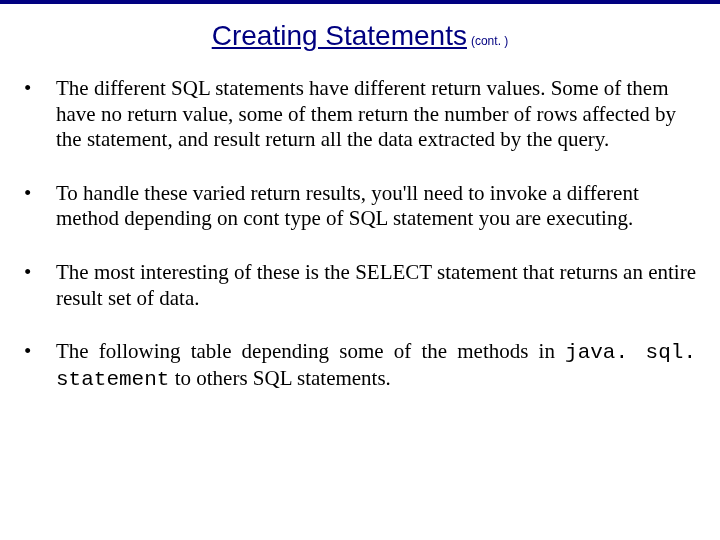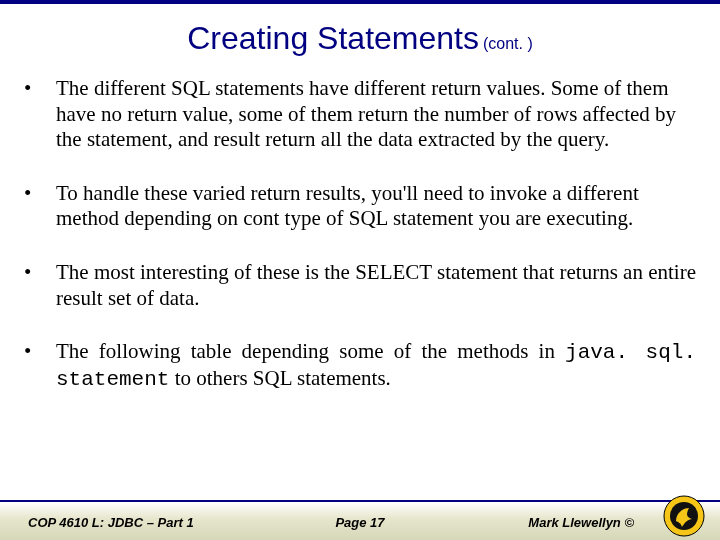--- a/index.html
+++ b/index.html
@@ -8,23 +8,23 @@
     width:720px; height:540px; position:relative;
     background:#fff; overflow:hidden;
   }
   .topbar { position:absolute; top:0; left:0; width:720px; height:4px; background:#000080; }
   .title-row {
     position:absolute; top:20px; left:0; width:720px;
     text-align:center;
   }
   .title-main {
     font-family:Arial, Helvetica, sans-serif;
-    font-size:32px; color:#000080; font-weight:400;
+    font-size:28px; color:#000080; font-weight:400;text-decoration:underline;
   }
-  .title-sub { font-family:Arial, Helvetica, sans-serif; font-size:16px; color:#000080; }
+  .title-sub { font-family:Arial, Helvetica, sans-serif; font-size:12px; color:#000080; }
   .body-area {
     position:absolute; top:76px; left:24px; width:672px;
     color:#000; font-size:21px; line-height:1.22;
   }
   .bullet-row { display:flex; margin-bottom:28px; }
   .bullet-dot { width:32px; flex:0 0 32px; font-size:21px; }
   .bullet-text { flex:1; }
   .bullet-row.justify .bullet-text { text-align:justify; }
   .mono { font-family:"Courier New", Courier, monospace; }
   .footer {
@@ -76,26 +76,14 @@
 
     <div class="bullet-row justify">
       <div class="bullet-dot">•</div>
       <div class="bullet-text">
         <span>The following table depending some of the methods in </span><span class="mono">java. sql. statement</span><span> to others SQL statements.</span>
       </div>
     </div>
 
   </div>
 
-  <div class="footer">
-    <div class="footer-inner">
-      <div class="foot-left">COP 4610 L: JDBC – Part 1</div>
-      <div class="foot-mid">Page 17</div>
-      <div class="foot-right">Mark Llewellyn ©</div>
-    </div>
-    <svg class="logo" viewBox="0 0 44 44">
-      <circle cx="22" cy="22" r="20" fill="#f5c518" stroke="#000" stroke-width="1"></circle>
-      <circle cx="22" cy="22" r="14" fill="#111"></circle>
-      <path d="M14 27 C14 20 20 14 27 14 C24 20 24 23 30 25 C24 26 22 30 20 33 C19 29 16 28 14 27 Z" fill="#f5c518"></path>
-    </svg>
-  </div>
 
 </div>
 
 </body></html>

